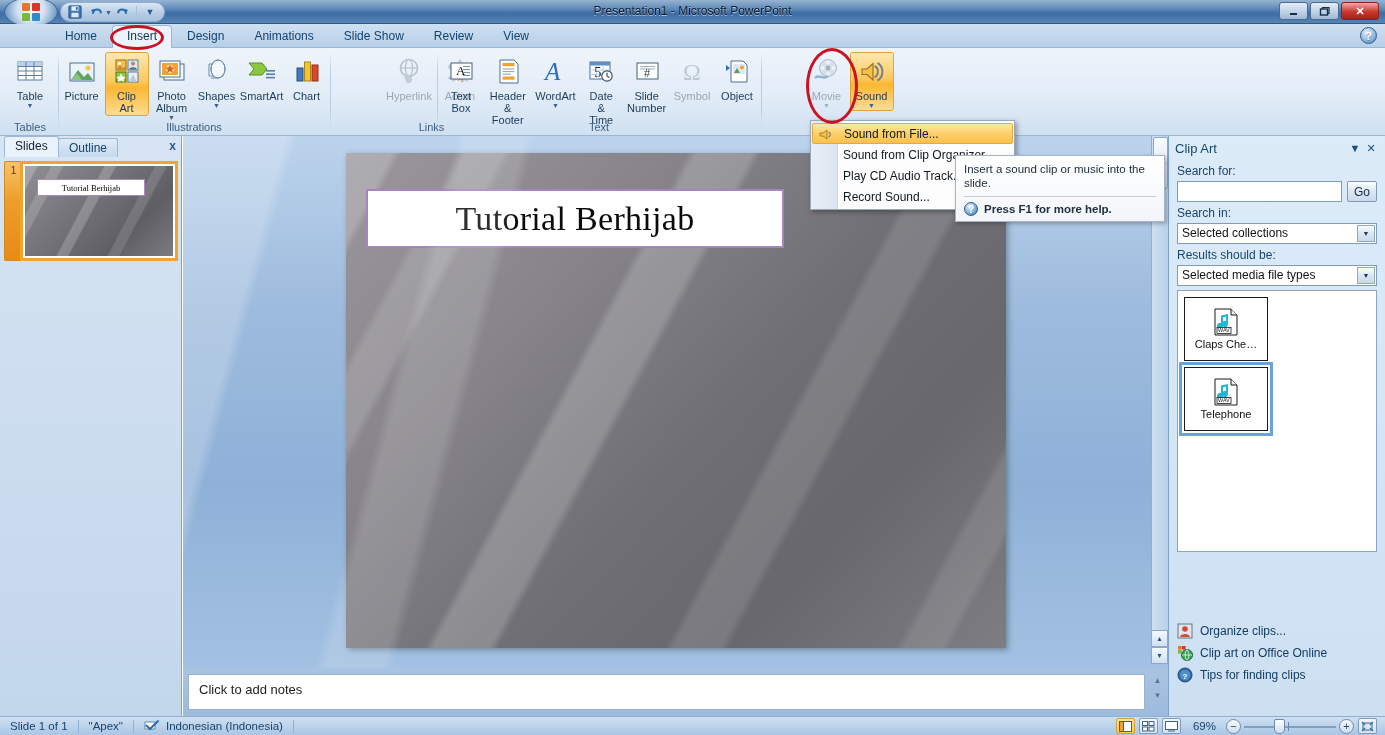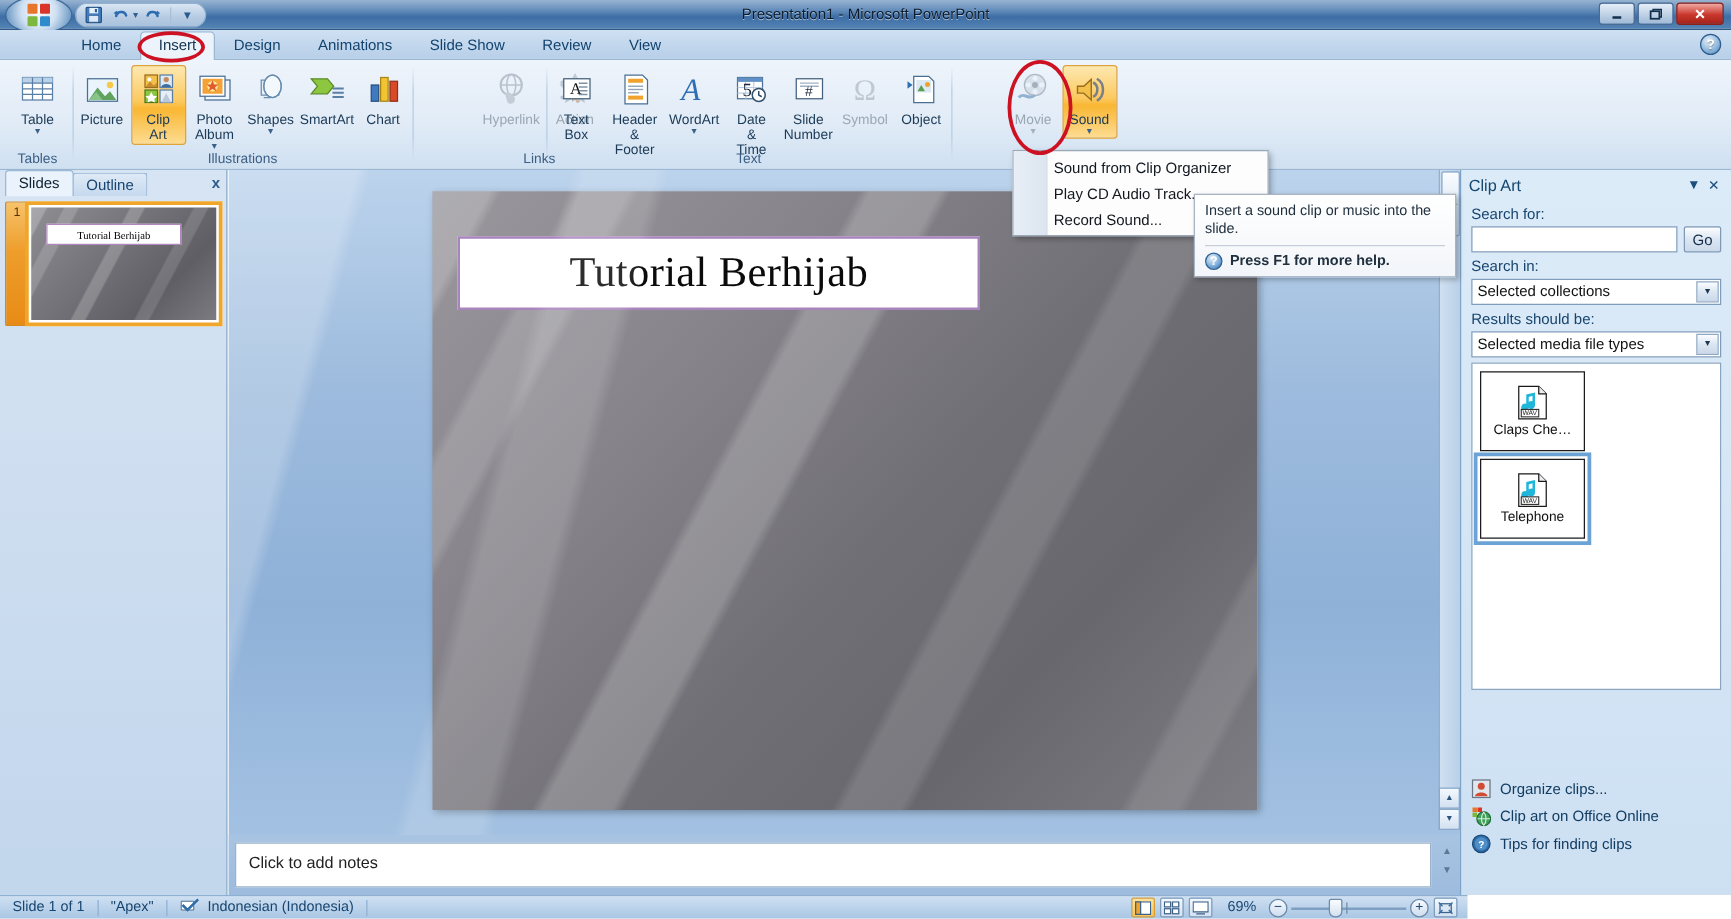--- a/index.html
+++ b/index.html
@@ -342,21 +342,21 @@
   .wavicon { width:26px; height:28px; position:relative; }
   .cp-links { position:absolute; left:8px; bottom:30px; width:200px; }
   .cp-link {
     display:flex; align-items:center; gap:7px; height:22px;
     font-size:12px; color:#123d63;
   }
   .cp-link .lico { width:16px; height:16px; }
 
   
   .statusbar {
-    position:absolute; left:0; top:716px; width:1174px; height:19px;
+    position:absolute; left:0; top:716px; width:1385px; height:19px;
     background: linear-gradient(180deg,#cfe0f2,#a9c6e4);
     border-top:1px solid #8fb0d2;
     display:flex; align-items:center; font-size:11.5px; color:#17456f;
   }
   .sb-cell { padding:0 10px; height:19px; display:flex; align-items:center; gap:6px; }
   .sb-sep { width:1px; height:13px; background:#8fb0d2; }
   .sb-right { margin-left:auto; display:flex; align-items:center; gap:4px; padding-right:8px; }
   .viewbtn {
     width:19px; height:16px; border:1px solid #7f9cbb; border-radius:2px;
     background: linear-gradient(180deg,#f2f8ff,#d3e1f1);
@@ -867,20 +867,29 @@
             <circle cx="8" cy="8" r="5.2" fill="#4f8fc9"></circle>
             <text x="5.6" y="11.6" font-family="Liberation Sans, sans-serif" font-size="8" font-weight="bold" fill="#fff">?</text>
           </svg>
         </span>
         <span>Tips for finding clips</span>
       </div>
     </div>
   </div>
 
   <div class="menu">
+    <div class="mitem hl">
+      <span class="mico">
+        <svg width="17" height="17" viewBox="0 0 17 17">
+          <path d="M2 7 H5 L9 4 V13 L5 10 H2 Z" fill="#f2c04b" stroke="#9a6c1d" stroke-width=".8"></path>
+          <path d="M10.5 6 C13 7 13 10 10.5 11" fill="none" stroke="#6f757d" stroke-width="1.2"></path>
+        </svg>
+      </span>
+      <span>Sound from File...</span>
+    </div>
     <div class="mitem">
       <span>Sound from Clip Organizer</span>
     </div>
     <div class="mitem">
       <span>Play CD Audio Track...</span>
     </div>
     <div class="mitem">
       <span>Record Sound...</span>
     </div>
   </div>

